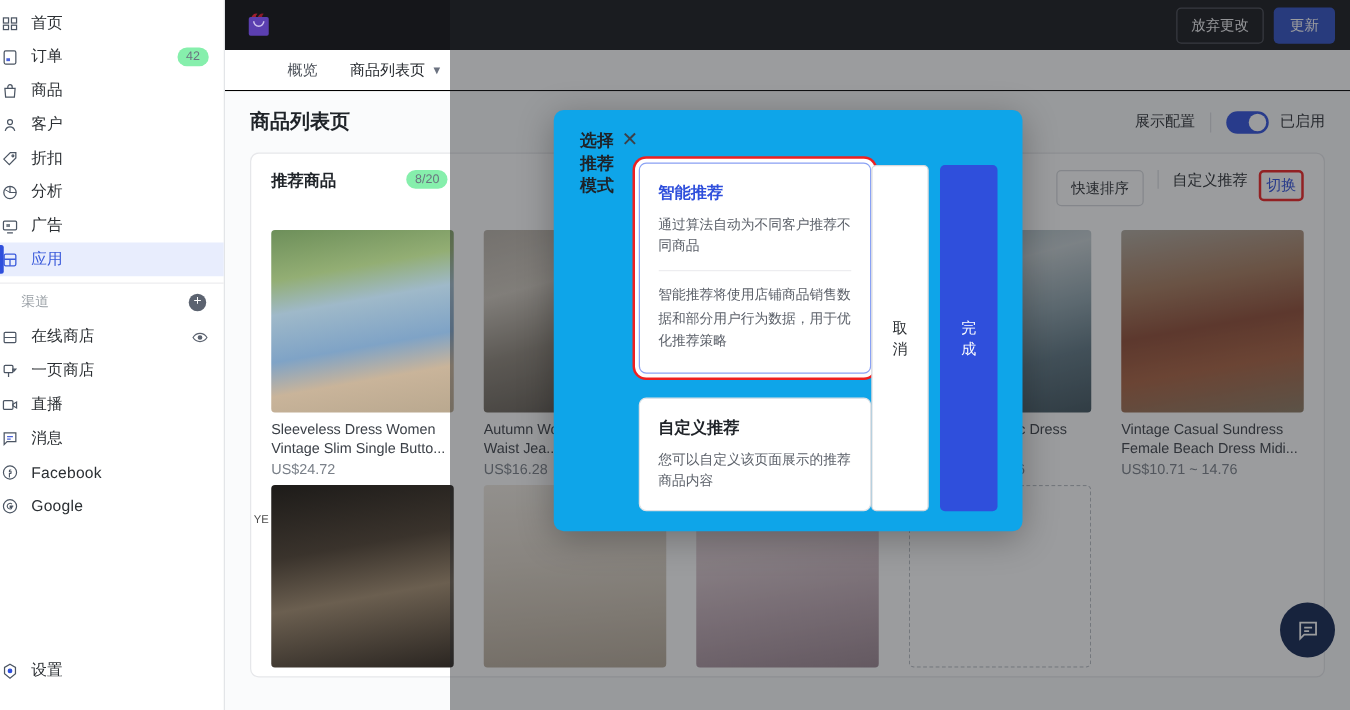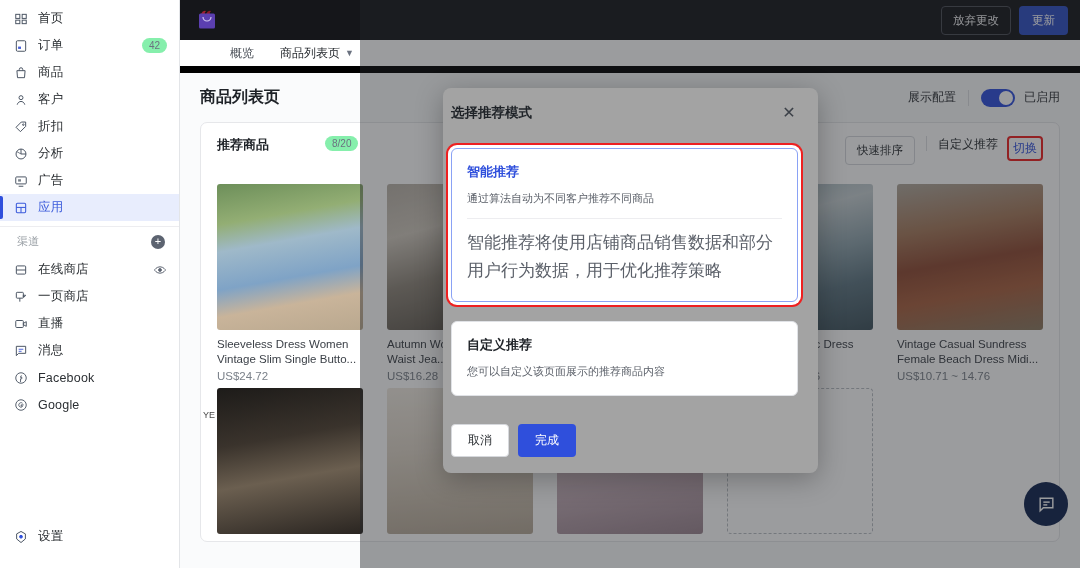--- a/index.html
+++ b/index.html
@@ -18,21 +18,21 @@
     width: 180px; height: 568px;
     background: #ffffff;
     border-right: 1px solid #e3e5e8;
     display: flex; flex-direction: column;
     padding-top: 5px;
     position: relative; z-index: 5;
     flex: 0 0 180px;
   }
   .nav-item {
     display: flex; align-items: center;
-    height: 27px; padding: 0 12px 0 13px;
+    height: 27px; padding: 0 12px 0 0;
     gap: 10px; cursor: pointer;
     position: relative;
     color: #2b2f33; font-size: 12.5px;
   }
   .nav-item .ico {
     width: 15px; height: 15px;
     display: flex; align-items: center; justify-content: center;
     flex: 0 0 15px; color: #4b5563;
   }
   .nav-item .ico svg { display: block; }
@@ -80,21 +80,21 @@
     cursor: pointer; font-family: inherit; margin-right: 8px; margin-left: 20px;
   }
   .btn-primary-dark {
     border: none; background: #2f4fc4; color: #fff;
     font-size: 11.5px; border-radius: 4px; padding: 7px 13px;
     cursor: pointer; font-family: inherit;
   }
 
   .tabsbar {
     height: 33px; flex: 0 0 33px; background: #fff;
-    border-bottom: 7px solid #000000;
+    border-bottom: 1px solid #000000;
     display: flex; align-items: center; padding-left: 50px; gap: 26px;
   }
   .tab { font-size: 12px; color: #4b5058; cursor: pointer; display: flex; align-items: center; gap: 5px; }
   .tab.sel { color: #1f2328; }
   .chev { font-size: 9px; color: #6b7280; }
 
   .content {
     flex: 1 1 auto; background: #fafbfc; overflow: hidden;
     padding: 14px 20px 0 20px; position: relative;
   }
@@ -161,24 +161,24 @@
     display: flex; align-items: center; justify-content: center; z-index: 30;
   }
 
   
   .overlay {
     position: absolute; left: 180px; top: 0; right: 0; bottom: 0;
     background: rgba(33,36,41,.45); z-index: 40;
   }
   .modal {
     position: absolute; left: 443px; top: 88px;
-    width: 375px; background: #a3a3a3; border-radius: 8px;
+    width: 375px; background: #0ea5e9; border-radius: 8px;
     z-index: 50; box-shadow: 0 6px 28px rgba(0,0,0,.28);
-    display: flex; flex-direction: column;
-    padding: 16px 20px 16px 8px;
+    display: flex; flex-direction: row;
+    padding: 16px 20px 16px 21px;
   }
   .modal-head { display: flex; align-items: flex-start; }
   .modal-title { font-size: 13.5px; font-weight: bold; color: #1f2328; flex: 1 1 auto; }
   .x-btn {
     width: 18px; height: 18px; cursor: pointer; color: #3c4148;
     display: flex; align-items: center; justify-content: center;
     font-size: 16px; line-height: 1; font-weight: 300;
   }
   .opt-wrap { margin-top: 26px; }
   .opt {
@@ -187,21 +187,21 @@
   }
   .opt.selected {
     border: 1px solid #8aa2f5;
     box-shadow: 0 0 0 3px #fff, 0 0 0 5px #ee2020;
   }
   .opt-title { font-size: 13px; font-weight: bold; color: #1f2328; }
   .opt.selected .opt-title { color: #2f4fdc; }
   .opt-desc { font-size: 11px; color: #5b6views; }
   .opt-desc { font-size: 11px; color: #5b6069; margin-top: 9px; line-height: 1.5; }
   .opt-div { height: 1px; background: #ededf0; margin: 11px 0 10px 0; }
-  .opt-note { font-size: 17px; color: #5b6069; line-height: 1.7; }
+  .opt-note { font-size: 11px; color: #5b6069; line-height: 1.7; }
   .opt2 { margin-top: 19px; }
   .modal-foot { display: flex; justify-content: flex-start; margin-top: 28px; gap: 9px; }
   .btn-cancel {
     border: 1px solid #d6d8dc; background: #fff; color: #2b2f33;
     font-size: 12px; padding: 7px 16px; border-radius: 4px;
     cursor: pointer; font-family: inherit;
   }
   .btn-done {
     border: none; background: #2f4fdc; color: #fff;
     font-size: 12px; padding: 8px 17px; border-radius: 4px;

